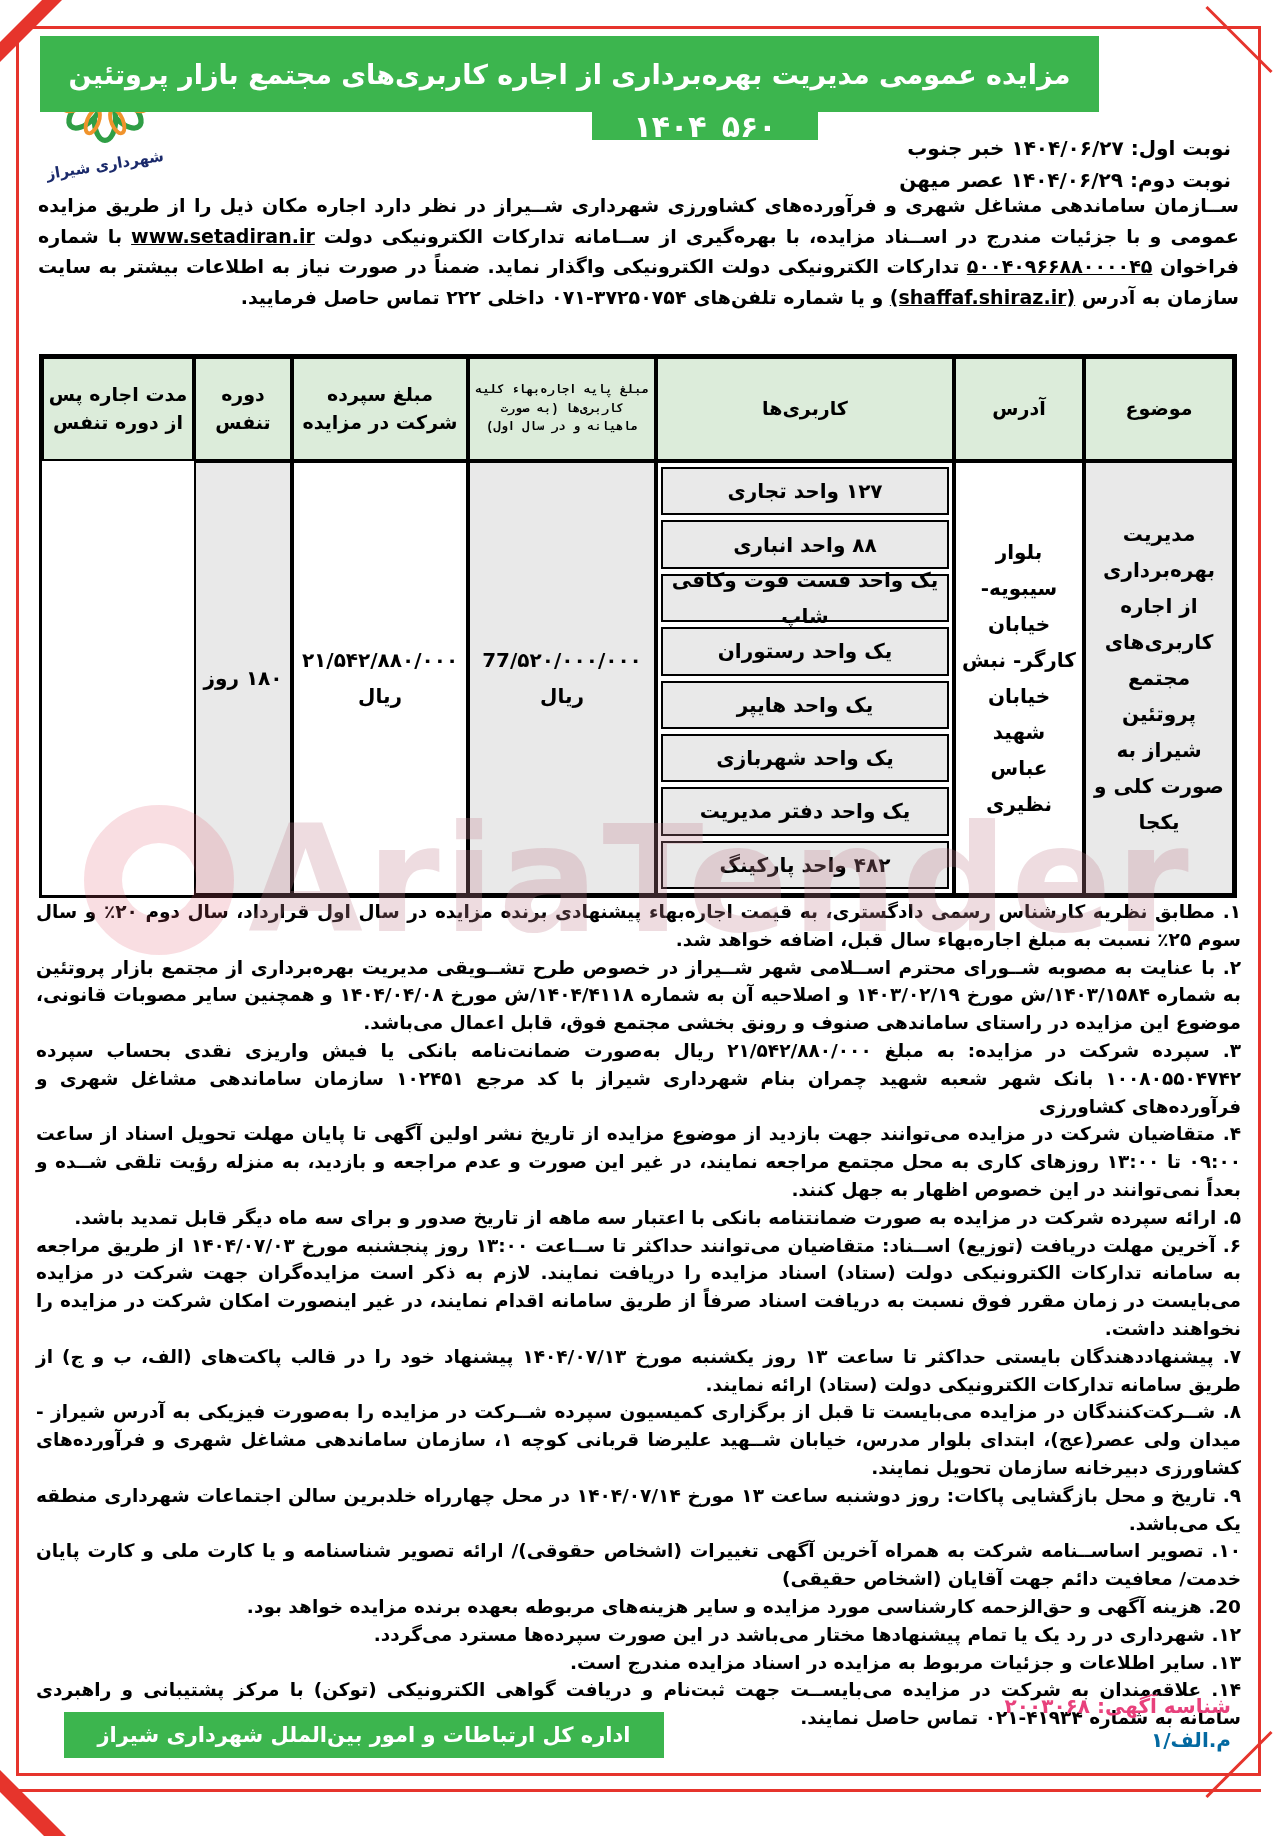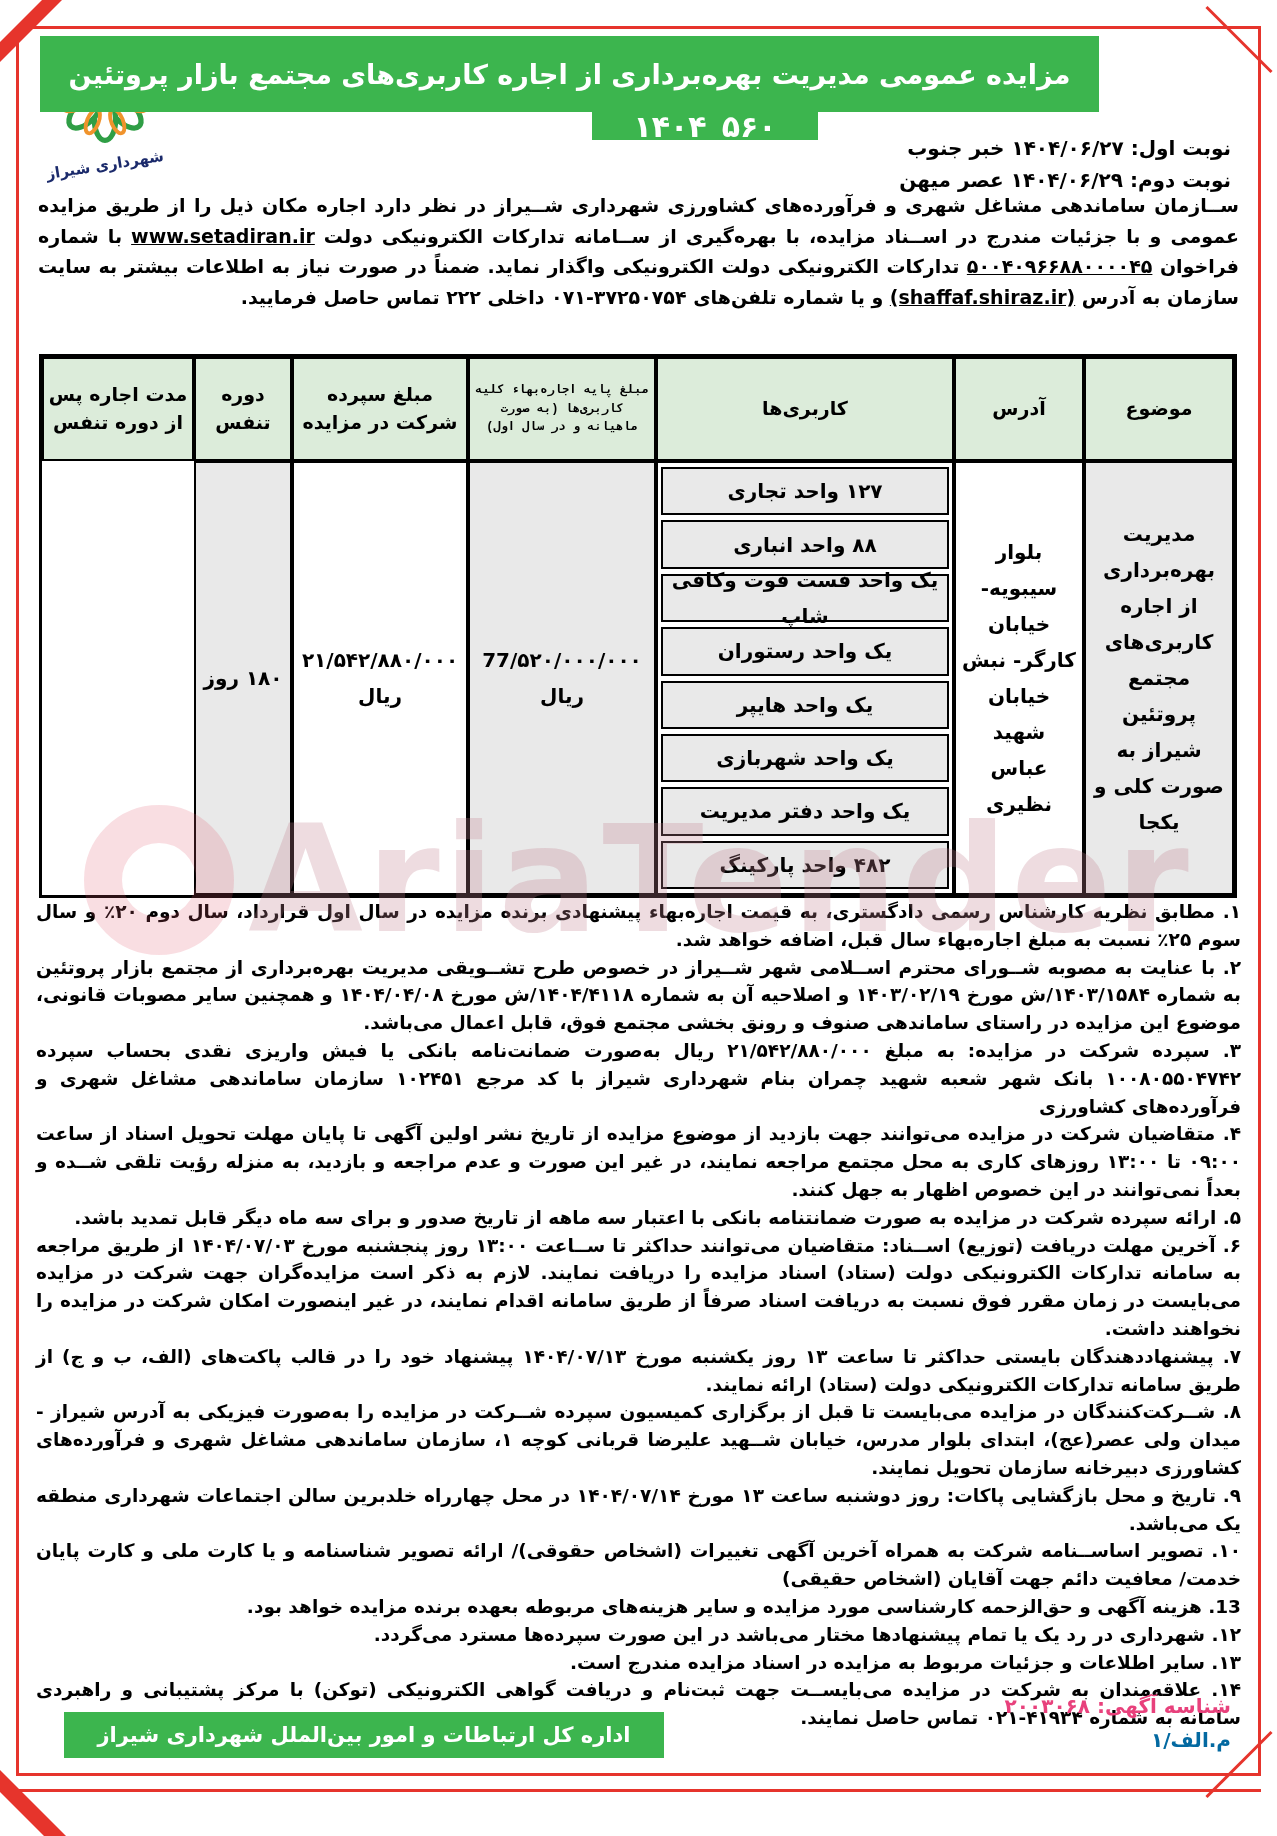--- a/index.html
+++ b/index.html
@@ -193,21 +193,21 @@
     <div class="term">۱. مطابق نظریه کارشناس رسمی دادگستری، به قیمت اجاره‌بهاء پیشنهادی برنده مزایده در سال اول قرارداد، سال دوم ۲۰٪ و سال سوم ۲۵٪ نسبت به مبلغ اجاره‌بهاء سال قبل، اضافه خواهد شد.</div>
     <div class="term">۲. با عنایت به مصوبه شــورای محترم اســلامی شهر شــیراز در خصوص طرح تشــویقی مدیریت بهره‌برداری از مجتمع بازار پروتئین به شماره ۱۴۰۳/۱۵۸۴/ش مورخ ۱۴۰۳/۰۲/۱۹ و اصلاحیه آن به شماره ۱۴۰۴/۴۱۱۸/ش مورخ ۱۴۰۴/۰۴/۰۸ و همچنین سایر مصوبات قانونی، موضوع این مزایده در راستای ساماندهی صنوف و رونق بخشی مجتمع فوق، قابل اعمال می‌باشد.</div>
     <div class="term">۳. سپرده شرکت در مزایده: به مبلغ ۲۱/۵۴۲/۸۸۰/۰۰۰ ریال به‌صورت ضمانت‌نامه بانکی یا فیش واریزی نقدی بحساب سپرده ۱۰۰۸۰۵۵۰۴۷۴۲ بانک شهر شعبه شهید چمران بنام شهرداری شیراز با کد مرجع ۱۰۲۴۵۱ سازمان ساماندهی مشاغل شهری و فرآورده‌های کشاورزی</div>
     <div class="term">۴. متقاضیان شرکت در مزایده می‌توانند جهت بازدید از موضوع مزایده از تاریخ نشر اولین آگهی تا پایان مهلت تحویل اسناد از ساعت ۰۹:۰۰ تا ۱۳:۰۰ روزهای کاری به محل مجتمع مراجعه نمایند، در غیر این صورت و عدم مراجعه و بازدید، به منزله رؤیت تلقی شــده و بعداً نمی‌توانند در این خصوص اظهار به جهل کنند.</div>
     <div class="term">۵. ارائه سپرده شرکت در مزایده به صورت ضمانتنامه بانکی با اعتبار سه ماهه از تاریخ صدور و برای سه ماه دیگر قابل تمدید باشد.</div>
     <div class="term">۶. آخرین مهلت دریافت (توزیع) اســناد: متقاضیان می‌توانند حداکثر تا ســاعت ۱۳:۰۰ روز پنجشنبه مورخ ۱۴۰۴/۰۷/۰۳ از طریق مراجعه به سامانه تدارکات الکترونیکی دولت (ستاد) اسناد مزایده را دریافت نمایند. لازم به ذکر است مزایده‌گران جهت شرکت در مزایده می‌بایست در زمان مقرر فوق نسبت به دریافت اسناد صرفاً از طریق سامانه اقدام نمایند، در غیر اینصورت امکان شرکت در مزایده را نخواهند داشت.</div>
     <div class="term">۷. پیشنهاددهندگان بایستی حداکثر تا ساعت ۱۳ روز یکشنبه مورخ ۱۴۰۴/۰۷/۱۳ پیشنهاد خود را در قالب پاکت‌های (الف، ب و ج) از طریق سامانه تدارکات الکترونیکی دولت (ستاد) ارائه نمایند.</div>
     <div class="term">۸. شــرکت‌کنندگان در مزایده می‌بایست تا قبل از برگزاری کمیسیون سپرده شــرکت در مزایده را به‌صورت فیزیکی به آدرس شیراز - میدان ولی عصر(عج)، ابتدای بلوار مدرس، خیابان شــهید علیرضا قربانی کوچه ۱، سازمان ساماندهی مشاغل شهری و فرآورده‌های کشاورزی دبیرخانه سازمان تحویل نمایند.</div>
     <div class="term">۹. تاریخ و محل بازگشایی پاکات: روز دوشنبه ساعت ۱۳ مورخ ۱۴۰۴/۰۷/۱۴ در محل چهارراه خلدبرین سالن اجتماعات شهرداری منطقه یک می‌باشد.</div>
     <div class="term">۱۰. تصویر اساســنامه شرکت به همراه آخرین آگهی تغییرات (اشخاص حقوقی)/ ارائه تصویر شناسنامه و یا کارت ملی و کارت پایان خدمت/ معافیت دائم جهت آقایان (اشخاص حقیقی)</div>
-    <div class="term">13. هزینه آگهی و حق‌الزحمه کارشناسی مورد مزایده و سایر هزینه‌های مربوطه بعهده برنده مزایده خواهد بود.</div>
+    <div class="term">20. هزینه آگهی و حق‌الزحمه کارشناسی مورد مزایده و سایر هزینه‌های مربوطه بعهده برنده مزایده خواهد بود.</div>
     <div class="term">۱۲. شهرداری در رد یک یا تمام پیشنهادها مختار می‌باشد در این صورت سپرده‌ها مسترد می‌گردد.</div>
     <div class="term">۱۳. سایر اطلاعات و جزئیات مربوط به مزایده در اسناد مزایده مندرج است.</div>
     <div class="term"><span>۱۴. علاقه‌مندان به شرکت در مزایده می‌بایســت جهت ثبت‌نام و دریافت گواهی الکترونیکی (توکن) با مرکز پشتیبانی و راهبردی سامانه به شماره </span><span class="ltr">۰۲۱-۴۱۹۳۴</span><span> تماس حاصل نمایند.</span></div>
   </div>
 
   <div class="adid">شناسه آگهی: ۲۰۰۳۰۶۸</div>
   <div class="ref">۱/م.الف</div>
   <div class="dept">اداره کل ارتباطات و امور بین‌الملل شهرداری شیراز</div>
 
   <div class="watermark">

